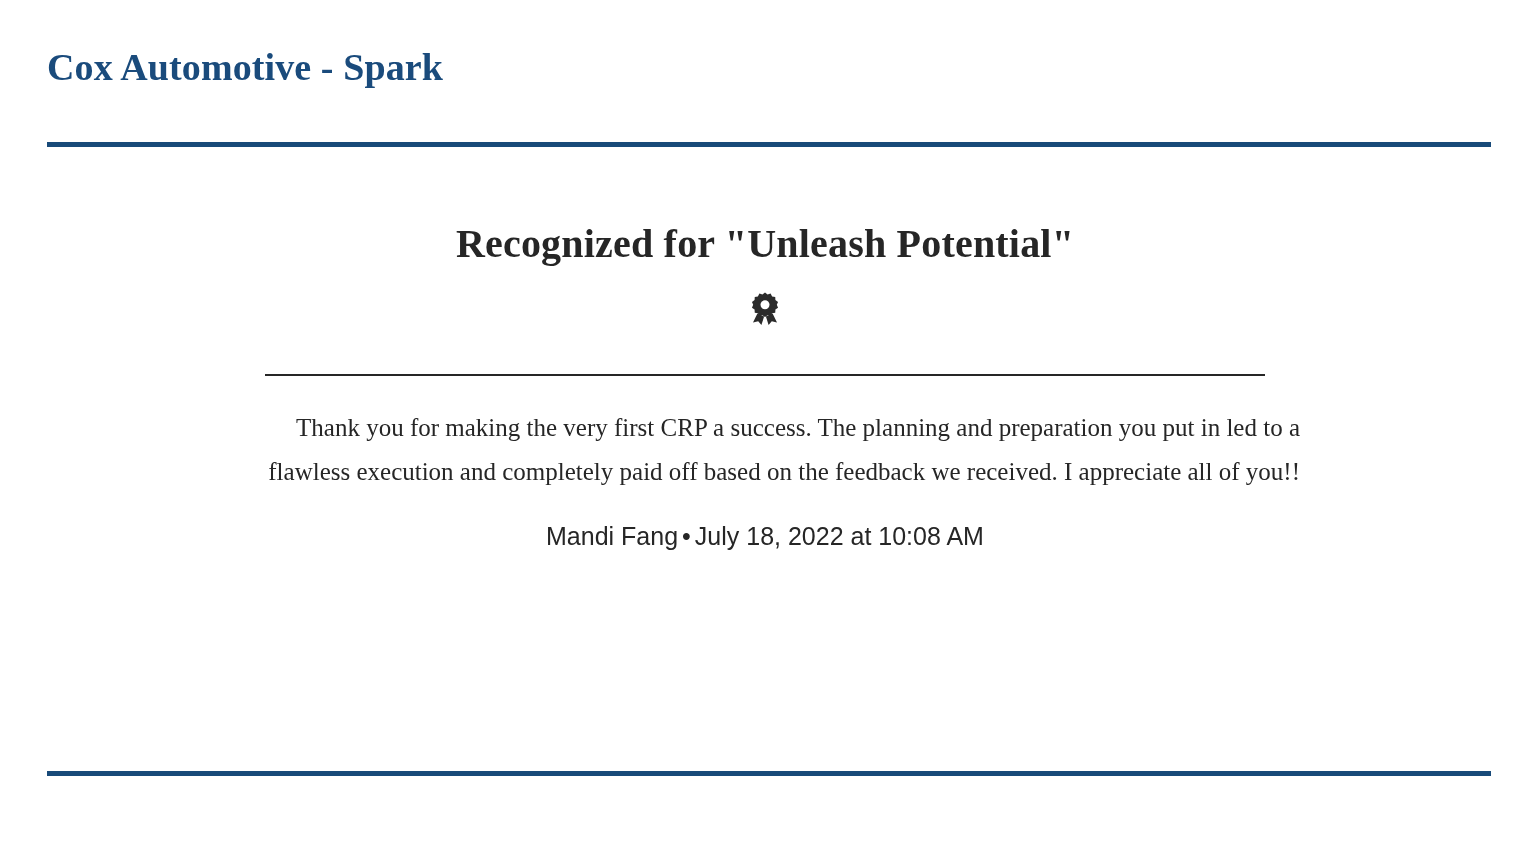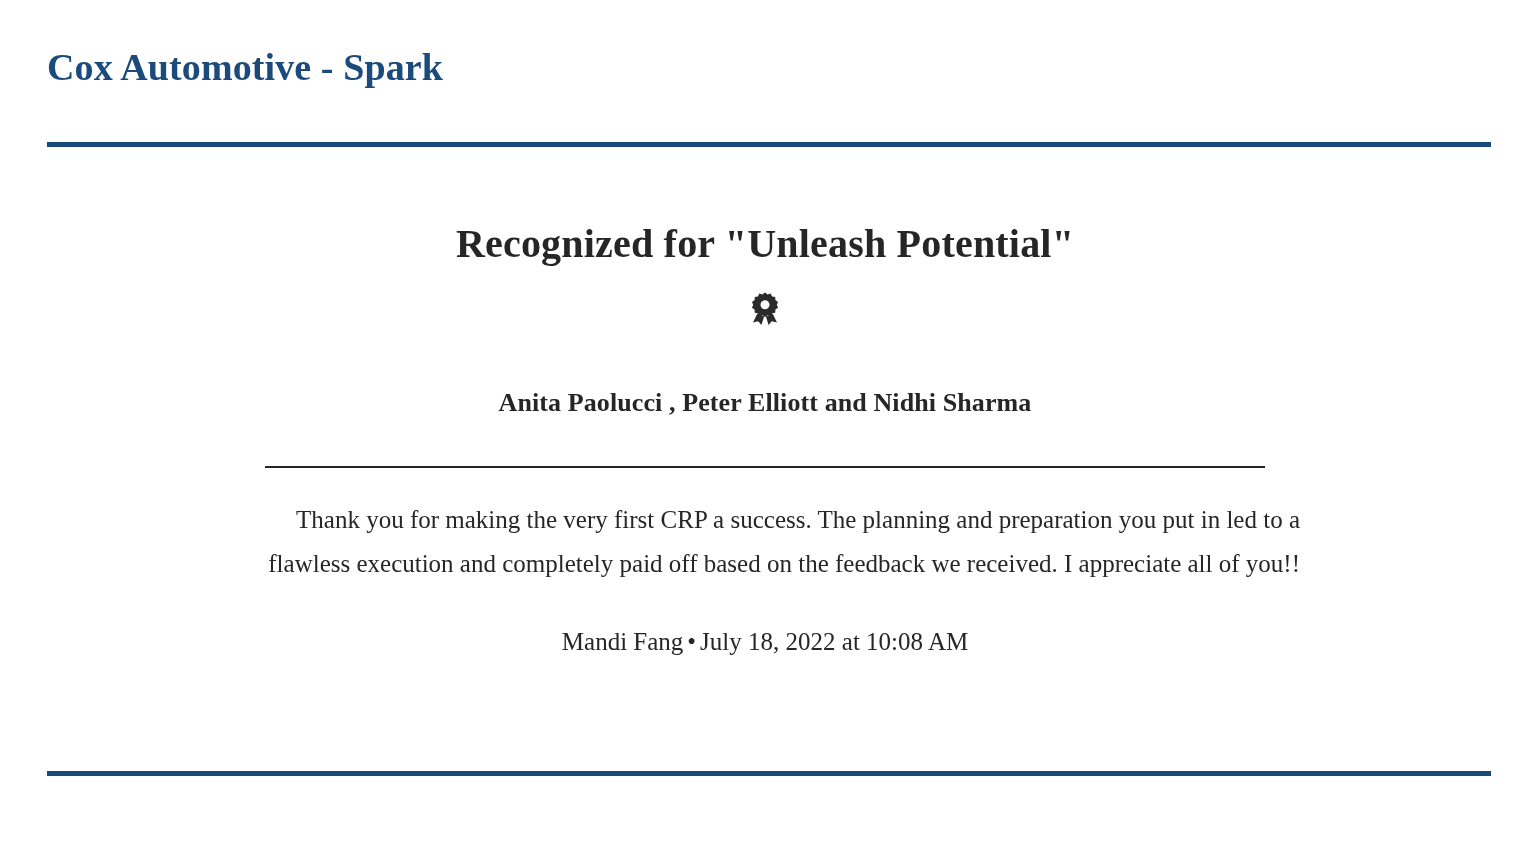--- a/index.html
+++ b/index.html
@@ -109,22 +109,22 @@
     width: 1070px;
     margin: 30px auto 0 auto;
     font-family: "Liberation Serif", "DejaVu Serif", serif;
     font-size: 25px;
     line-height: 44px;
     color: #262626;
     text-align: right;
   }
 
   .signature {
-    margin-top: 39px;
-    font-family: Liberation Serif, serif;
+    margin-top: 25px;
+    font-family: Liberation Sans, sans-serif;
     font-size: 25px;
     line-height: 34px;
     color: #262626;
   }
   .signature .sep { padding: 0 4px; }
 </style>
 </head>
 <body>
 
 <div class="page">
@@ -149,21 +149,20 @@
           <path fill="currentColor" d="M15 0.6
             l2.55 1.86 3.05 -0.85 1.52 2.77 3.12 0.56 0.17 3.16 2.62 1.78 -1.22 2.93 1.22 2.93
             -2.62 1.78 -0.17 3.16 -3.12 0.56 -1.52 2.77 -3.05 -0.85 -2.55 1.86 -2.55 -1.86
             -3.05 0.85 -1.52 -2.77 -3.12 -0.56 -0.17 -3.16 -2.62 -1.78 1.22 -2.93 -1.22 -2.93
             2.62 -1.78 0.17 -3.16 3.12 -0.56 1.52 -2.77 3.05 0.85 Z"></path>
           <circle cx="15" cy="12.8" r="4.5" fill="#ffffff"></circle>
         </svg>
       </span>
     </div>
 
-    <div class="recipients">Anita Paolucci , Peter Elliott and Nidhi Sharma</div>
 
     <div class="rule-thin"></div>
 
     <p class="message">Thank you for making the very first CRP a success. The planning and preparation you put in led to a flawless execution and completely paid off based on the feedback we received. I appreciate all of you!!</p>
 
     <div class="signature">
       <span>Mandi Fang</span><span class="sep">•</span><span>July 18, 2022 at 10:08 AM</span>
     </div>
 
   </div>

